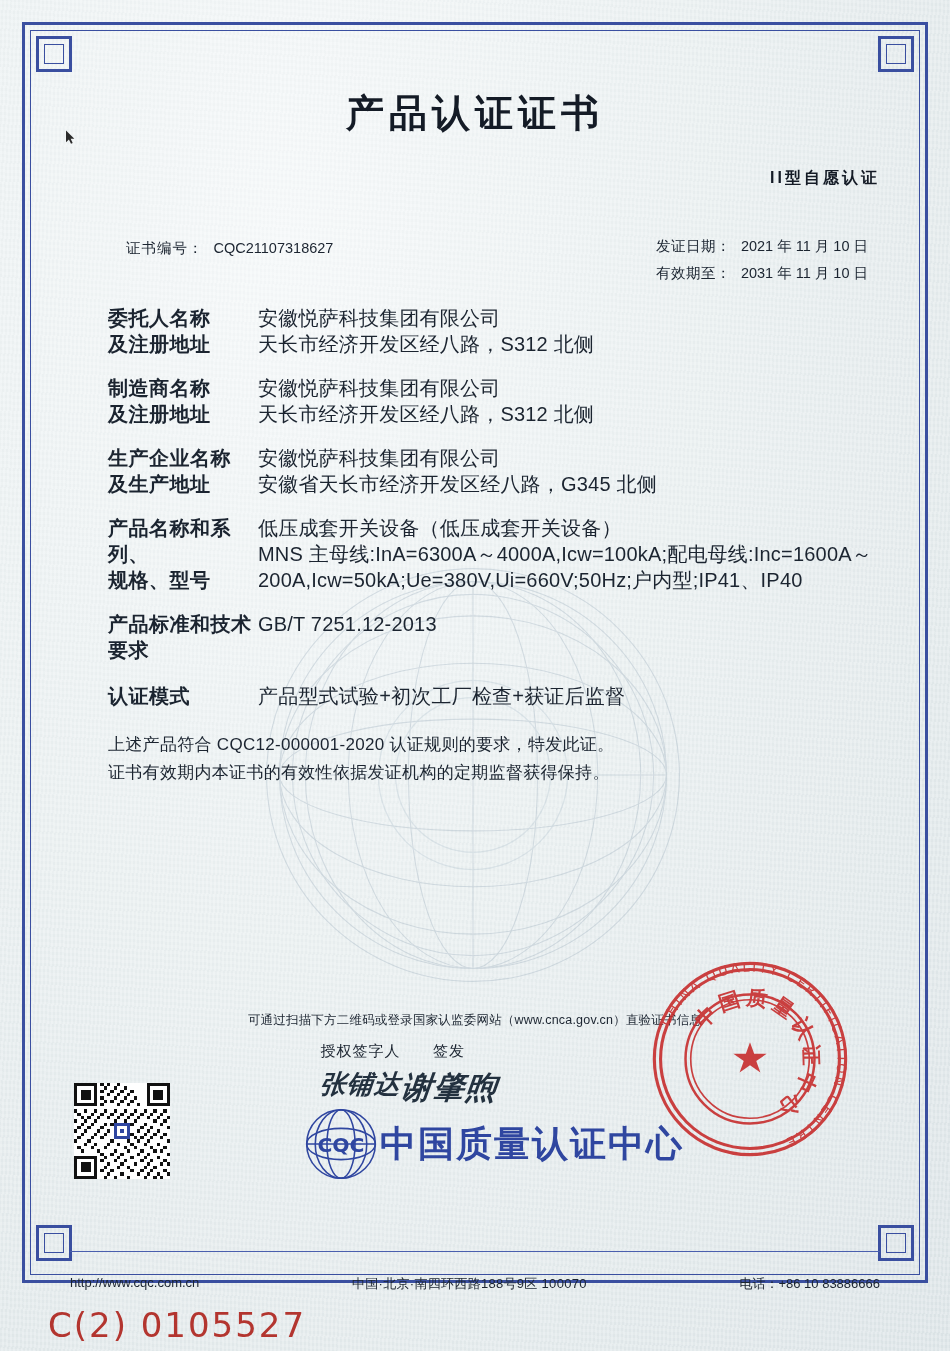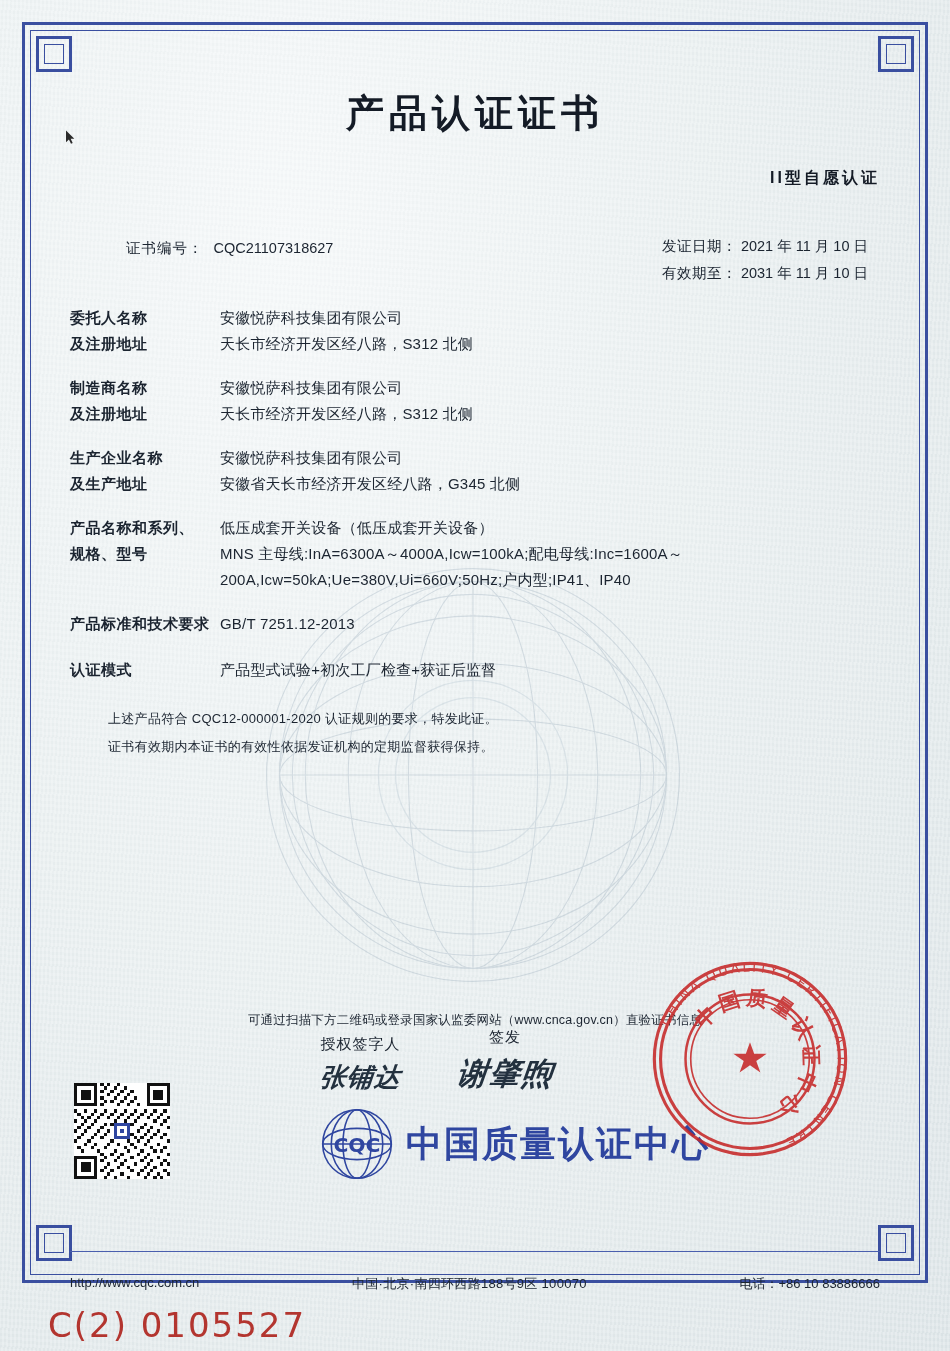--- a/index.html
+++ b/index.html
@@ -109,26 +109,27 @@
   .cert-no .lbl { letter-spacing: 1px; }
   .cert-no .val { margin-left: 6px; }
   .dates {
     position: absolute;
     right: 12px;
     top: 0;
     text-align: left;
   }
   .dates div { margin-bottom: 8px; white-space: nowrap; }
   .dates .lbl { letter-spacing: .5px; }
-  .dates .val { }
+  .dates .val { margin-left: 6px; }
 
   
   .fields {
     margin-top: 10px;
-    font-size: 15px;
+    margin-left: 38px;
+    font-size: 20px;
   }
   .field {
     display: flex;
     align-items: flex-start;
     margin-bottom: 18px;
   }
   .field .labels {
     width: 150px;
     flex: 0 0 150px;
     font-weight: bold;
@@ -138,21 +139,21 @@
   .field .values {
     flex: 1;
     line-height: 26px;
     letter-spacing: .2px;
   }
   .field.single { margin-bottom: 20px; }
 
   .notes {
     margin-top: 22px;
     margin-left: 38px;
-    font-size: 13px;
+    font-size: 17px;
     line-height: 28px;
     letter-spacing: .3px;
   }
 
   
   .verify-line {
     position: absolute;
     left: 0; right: 0;
     bottom: 212px;
     text-align: center;
@@ -165,48 +166,45 @@
     position: absolute;
     left: 4px;
     bottom: 62px;
     width: 96px;
     height: 96px;
   }
 
   .signatures {
     position: absolute;
     left: 250px;
-    bottom: 146px;
+    bottom: 132px;
     width: 330px;
     display: flex;
-    gap: 56px;
     font-size: 15px;
-    align-items: flex-end;
   }
   .sig-col { text-align: center; }
   .sig-label { font-weight: normal; letter-spacing: 1px; }
   .sig-hand {
     margin-top: 6px;
     font-family: "DejaVu Serif", serif;
     font-size: 26px;
     font-style: italic;
     font-weight: bold;
     color: #23313f;
     letter-spacing: 1px;
     transform: skewX(-6deg);
   }
   .sig-hand.big { font-size: 31px; }
 
   .cqc-mark {
     position: absolute;
-    left: 248px;
+    left: 232px;
     bottom: 58px;
     display: flex;
     align-items: center;
-    gap: 10px;
     text-align: center;
   }
   .cqc-logo { width: 78px; height: 78px; flex: 0 0 78px; }
   .cqc-name {
     font-size: 36px;
     font-weight: bold;
     color: #2f46a0;
     letter-spacing: 2px;
     font-family: "DejaVu Sans", sans-serif;
   }

